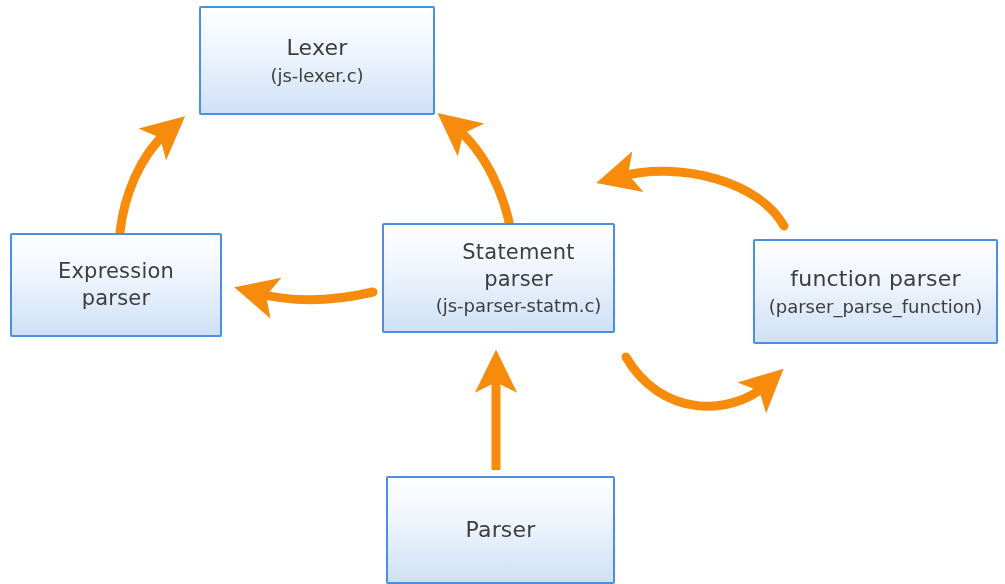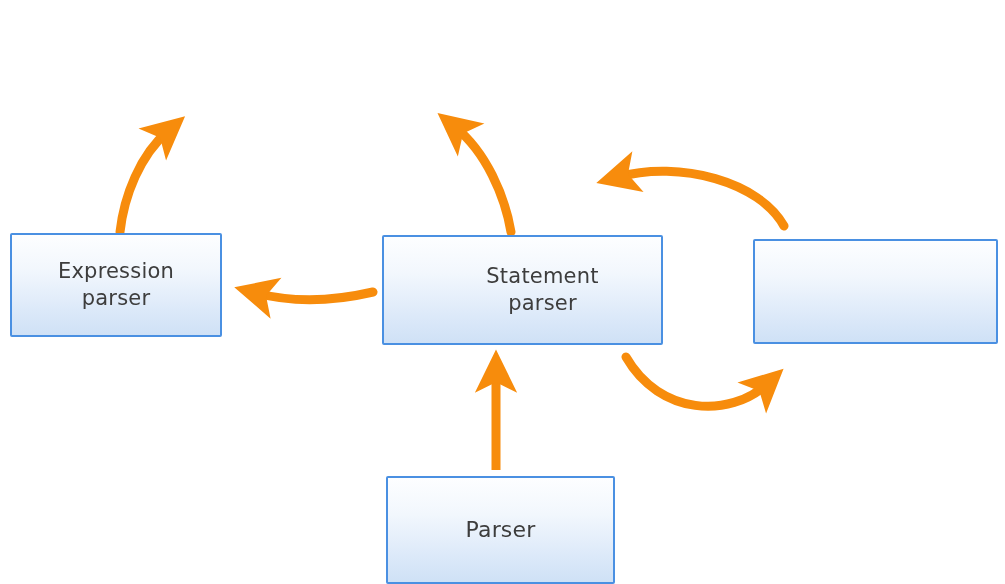--- a/index.html
+++ b/index.html
@@ -48,21 +48,21 @@
     white-space: pre-line;
   }
   .node-sub {
     font-size: 18px;
     letter-spacing: 0px;
     color: #3d3d3d;
     margin-top: 1px;
   }
   .node-lexer       { left: 199px; top: 6px;   width: 236px; height: 109px; }
   .node-expr        { left: 10px;  top: 233px; width: 212px; height: 104px; }
-  .node-statm       { left: 382px; top: 235px; width: 281px; height: 110px; padding-left: 40px; }
+  .node-statm       { left: 382px; top: 223px; width: 233px; height: 110px; padding-left: 40px; }
   .node-func        { left: 753px; top: 239px; width: 245px; height: 105px; }
   .node-parser      { left: 386px; top: 476px; width: 229px; height: 108px; }
   .node-func .node-title { font-size: 22px; }
   .node-parser .node-title { font-size: 22px; }
   .node-lexer .node-title { font-size: 22px; }
 </style>
 </head>
 <body>
 
 <div id="diagram-canvas">
@@ -80,31 +80,38 @@
 
     <path d="M 373,292 C 330,302 290,302 256,293" fill="none" stroke="#f78c0c" stroke-width="9" stroke-linecap="round" marker-end="url(#arrowhead)"></path>
 
     <path d="M 784,226 C 760,182 680,160 618,177" fill="none" stroke="#f78c0c" stroke-width="9" stroke-linecap="round" marker-end="url(#arrowhead)"></path>
 
     <path d="M 626,357 C 660,416 730,418 767,384" fill="none" stroke="#f78c0c" stroke-width="9" stroke-linecap="round" marker-end="url(#arrowhead)"></path>
 
     <path d="M 496,470 L 496,372" fill="none" stroke="#f78c0c" stroke-width="9" stroke-linecap="butt" marker-end="url(#arrowhead)"></path>
   </svg>
 
+  <div class="node-box node-lexer">
+    <div class="node-title">Lexer</div>
+    <div class="node-sub">(js-lexer.c)</div>
+  </div>
 
   <div class="node-box node-expr">
     <div class="node-title">Expression
 parser</div>
   </div>
 
   <div class="node-box node-statm">
     <div class="node-title">Statement
 parser</div>
+    <div class="node-sub">(js-parser-statm.c)</div>
   </div>
 
   <div class="node-box node-func">
+    <div class="node-title">function parser</div>
+    <div class="node-sub">(parser_parse_function)</div>
   </div>
 
   <div class="node-box node-parser">
     <div class="node-title">Parser</div>
   </div>
 
 </div>
 
 </body></html>

